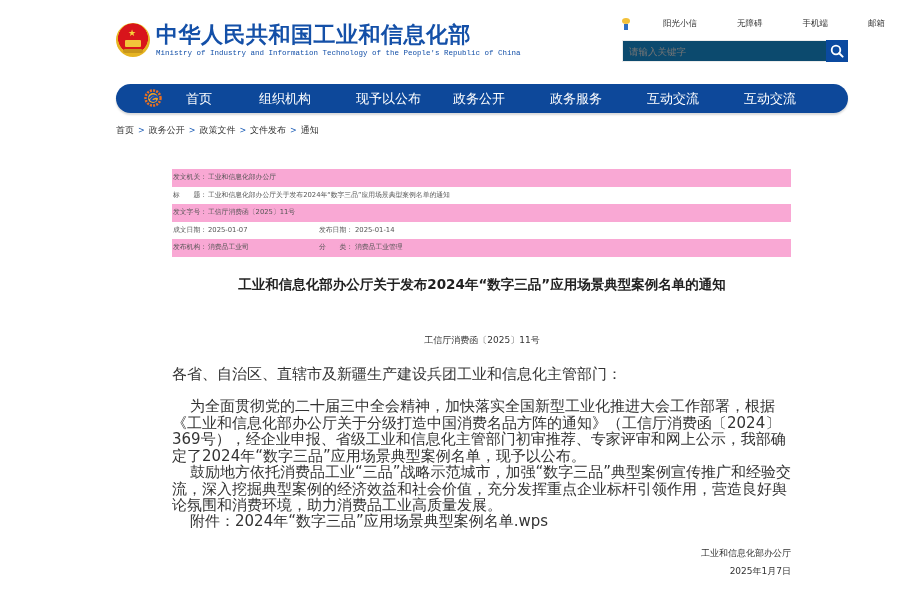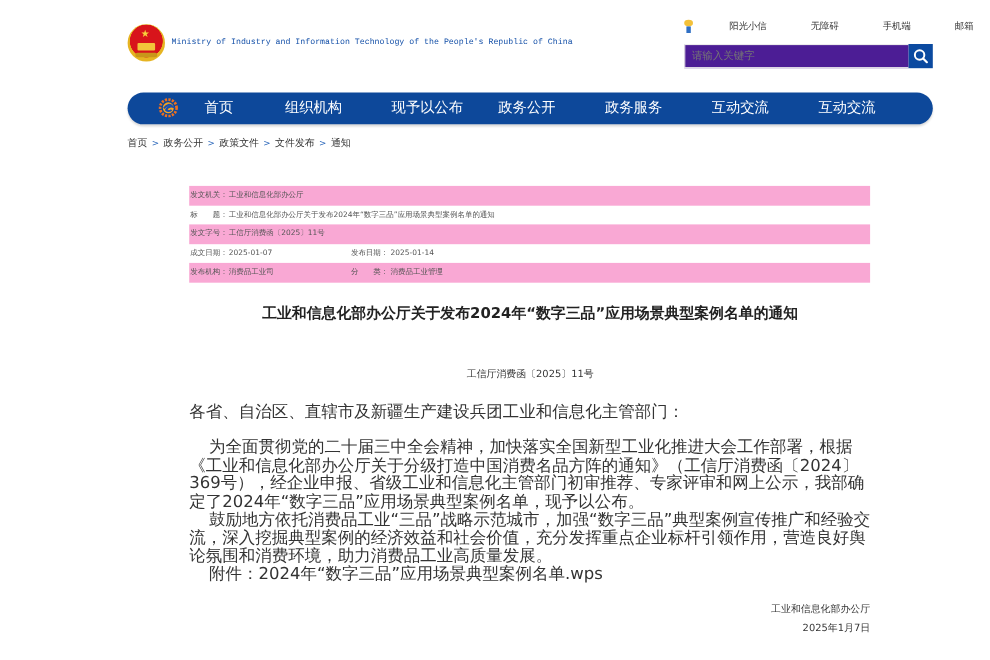--- a/index.html
+++ b/index.html
@@ -19,21 +19,21 @@
   .logo-en { font-size: 7.5px; color: #1450a8; line-height: 10px; white-space: nowrap; font-family: Liberation Mono, monospace; }
 
   .toplinks { position: absolute; left: 622px; top: 18px; display: flex; align-items: center; font-size: 8.5px; color: #333; white-space: nowrap; gap: 30px; }
   .toplinks .sun { width: 8px; height: 12px; margin-right: 3px; position: relative; }
   .toplinks .sun::before { content: ""; position: absolute; left: 0; top: 0; width: 8px; height: 6px; border-radius: 50%; background: #f3c13a; }
   .toplinks .sun::after { content: ""; position: absolute; left: 2px; top: 6px; width: 4px; height: 6px; background: #2f6fc4; }
   .toplinks span.link { margin-right: 10px; }
   .toplinks span.link:last-child { margin-right: 0; }
 
   .search { position: absolute; left: 622px; top: 40px; width: 226px; height: 22px; display: flex; }
-  .search-input { width: 204px; height: 22px; border: 1px solid #ececec; border-right: none; font-size: 9.5px; padding-left: 6px; color: #999; background: #4c1d95; outline: none; font-family: "DejaVu Sans", sans-serif; }
+  .search-input { width: 204px; height: 22px; border: 1px solid #ececec; border-right: none; font-size: 9.5px; padding-left: 6px; color: #999; background: #0c4a6e; outline: none; font-family: "DejaVu Sans", sans-serif; }
   .search-btn { width: 22px; height: 22px; background: #0b4aa0; display: flex; align-items: center; justify-content: center; }
 
   .nav { position: absolute; left: 116px; top: 84px; width: 732px; height: 29px; background: #0d489a; border-radius: 15px; display: flex; align-items: center; box-shadow: 0 2px 2px rgba(0,0,0,0.15); }
   .nav-logo { position: absolute; left: 28px; top: 5px; width: 18px; height: 18px; }
   .nav-items { position: absolute; left: 0; top: 0; width: 100%; height: 29px; }
   .nav-item { position: absolute; top: 0; height: 29px; line-height: 29px; color: #fff; font-size: 13px; white-space: nowrap; }
 
   .breadcrumb { position: absolute; left: 116px; top: 124px; font-size: 9px; color: #333; white-space: nowrap; display: flex; align-items: center; }
   .breadcrumb .sep { color: #1a5bb5; margin: 0 4px; font-size: 8px; }
 
@@ -60,20 +60,21 @@
 
 <div class="header">
   <div class="logo">
     <div class="emblem">
       <div class="ring"></div>
       <div class="star">★</div>
       <div class="gate"></div>
       <div class="base"></div>
     </div>
     <div class="logo-text">
+      <div class="logo-cn">中华人民共和国工业和信息化部</div>
       <div class="logo-en">Ministry of Industry and Information Technology of the People's Republic of China</div>
     </div>
   </div>
 
   <div class="toplinks">
     <span class="sun"></span>
     <span class="link">阳光小信</span>
     <span class="link">无障碍</span>
     <span class="link">手机端</span>
     <span class="link">邮箱</span>

